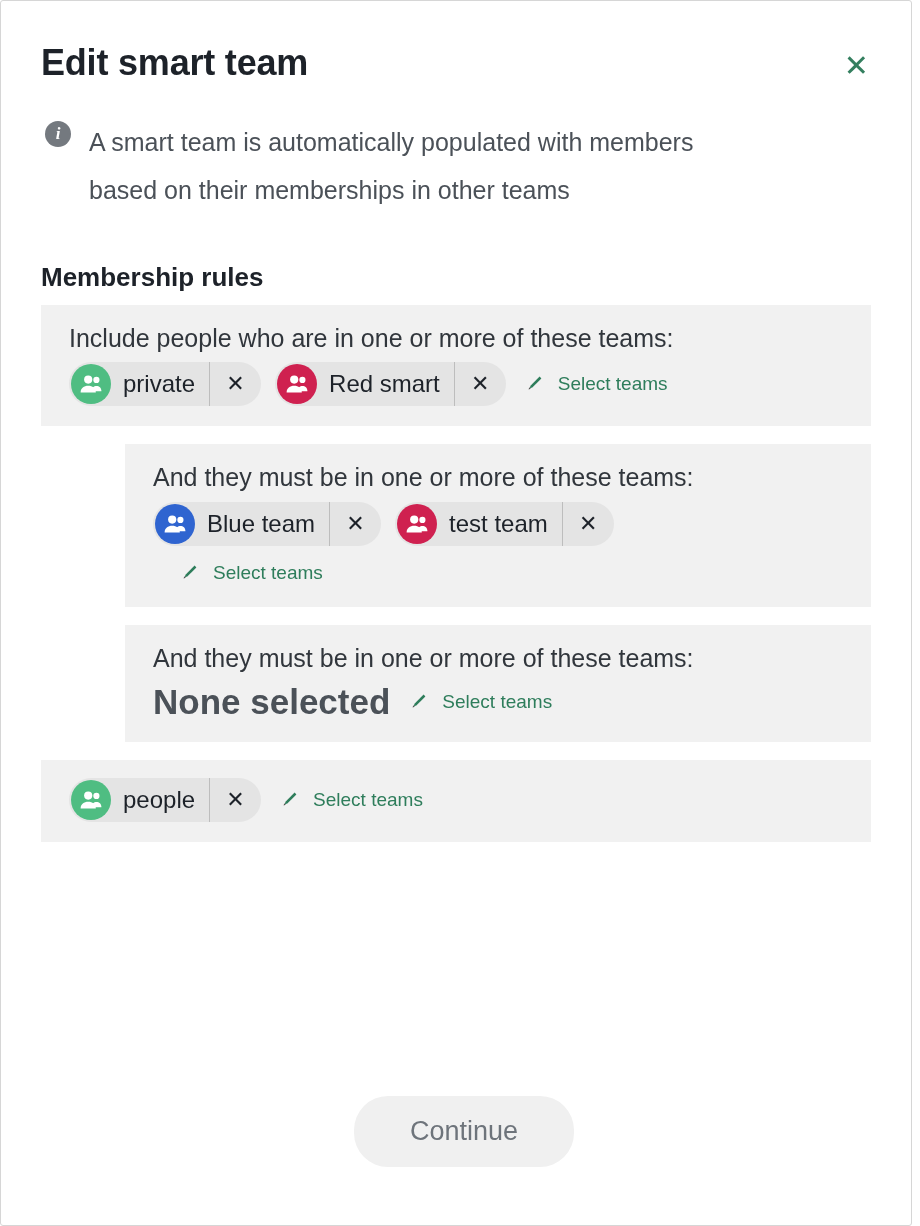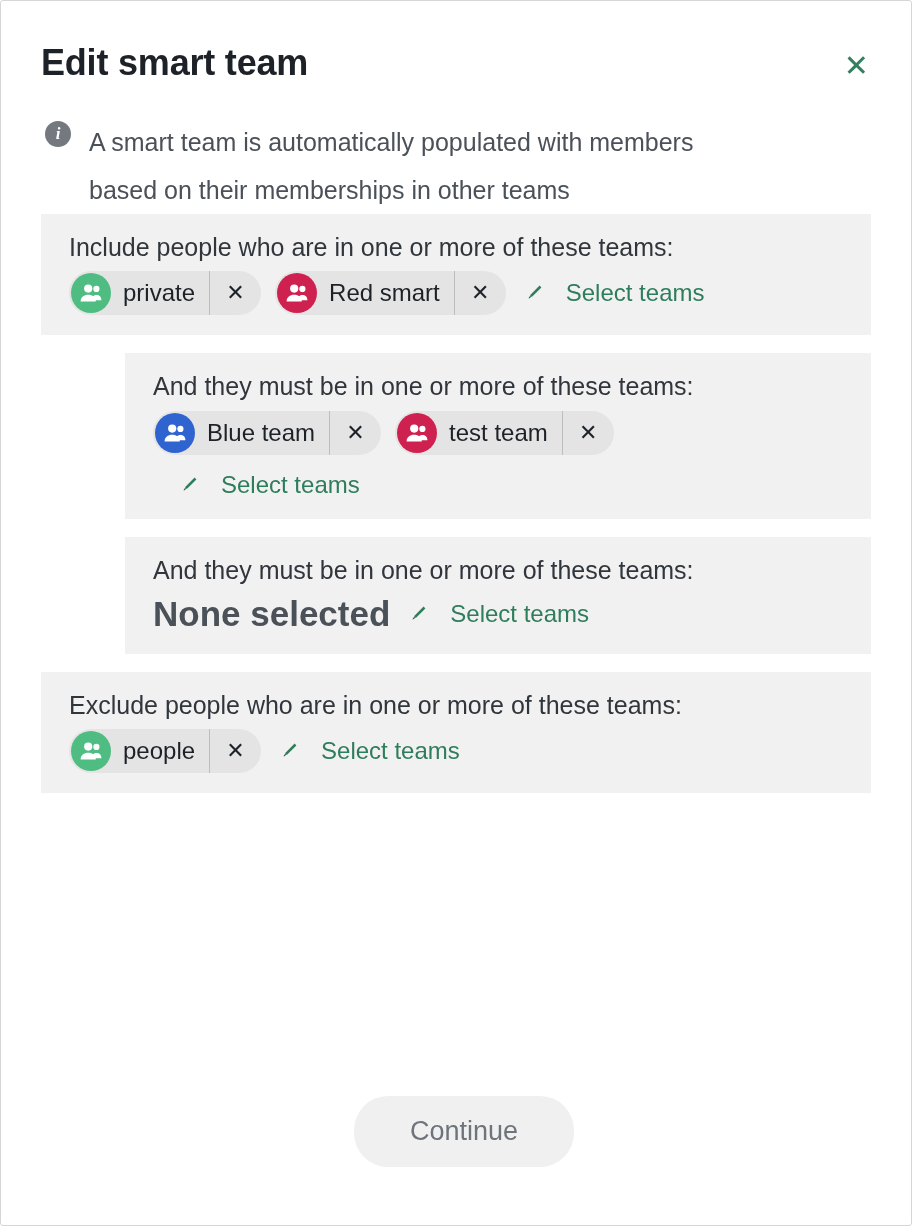--- a/index.html
+++ b/index.html
@@ -154,23 +154,23 @@
     padding: 0;
     display: flex;
     align-items: center;
     justify-content: center;
   }
 
   
   .select-teams-link {
     display: inline-flex;
     align-items: center;
-    gap: 22px;
+    gap: 14px;
     color: #2e7d5b;
-    font-size: 24px;
+    font-size: 19px;
     text-decoration: none;
     cursor: pointer;
     background: none;
     border: none;
     font-family: "Liberation Sans", sans-serif;
     padding: 0;
     margin-left: 4px;
   }
   .pencil-icon { display: block; }
 
@@ -214,20 +214,21 @@
   <div class="dialog-header">
     <h1 class="dialog-title">Edit smart team</h1>
     <button class="close-button">✕</button>
   </div>
 
   <div class="info-note">
     <span class="info-icon">i</span>
     <span class="info-text">A smart team is automatically populated with members based on their memberships in other teams</span>
   </div>
 
+  <h2 class="section-title">Membership rules</h2>
 
   <div id="rules-container">
       <div class="rule-panel">
         <div class="rule-label">Include people who are in one or more of these teams:</div>
         <div class="rule-body">
           <span class="team-chip">
             <span class="chip-avatar" style="background: rgb(79, 189, 130);">
               <svg width="24" height="24" viewBox="0 0 24 24" aria-hidden="true">
                 <circle cx="9.2" cy="7.6" r="4.1" fill="#ffffff"></circle>
                 <path d="M1.6 20.4c0-4.2 3.4-6.6 7.6-6.6s7.6 2.4 7.6 6.6z" fill="#ffffff"></path>
@@ -308,21 +309,20 @@
               <svg class="pencil-icon" width="20" height="20" viewBox="0 0 20 20" aria-hidden="true">
                 <path d="M15.6 2.6l1.8 1.8-9.1 9.1-2.5.7.7-2.5z" fill="#2e7d5b"></path>
                 <path d="M4.6 15.4l2.2-.6-1.6-1.6z" fill="#555555"></path>
               </svg>
             </span>
             <span>Select teams</span>
           </button>
         </div>
       </div>
       <div class="rule-panel">
-        <div class="rule-label">Exclude people who are in one or more of these teams:</div>
         <div class="rule-body">
           <span class="team-chip">
             <span class="chip-avatar" style="background: rgb(79, 189, 130);">
               <svg width="24" height="24" viewBox="0 0 24 24" aria-hidden="true">
                 <circle cx="9.2" cy="7.6" r="4.1" fill="#ffffff"></circle>
                 <path d="M1.6 20.4c0-4.2 3.4-6.6 7.6-6.6s7.6 2.4 7.6 6.6z" fill="#ffffff"></path>
                 <circle cx="17.4" cy="7.9" r="3.1" fill="#ffffff"></circle>
                 <path d="M12.6 19.2c0-3.3 2.3-5.2 4.9-5.2 2.6 0 4.9 1.9 4.9 5.2z" fill="#ffffff"></path>
               </svg>
             </span>

